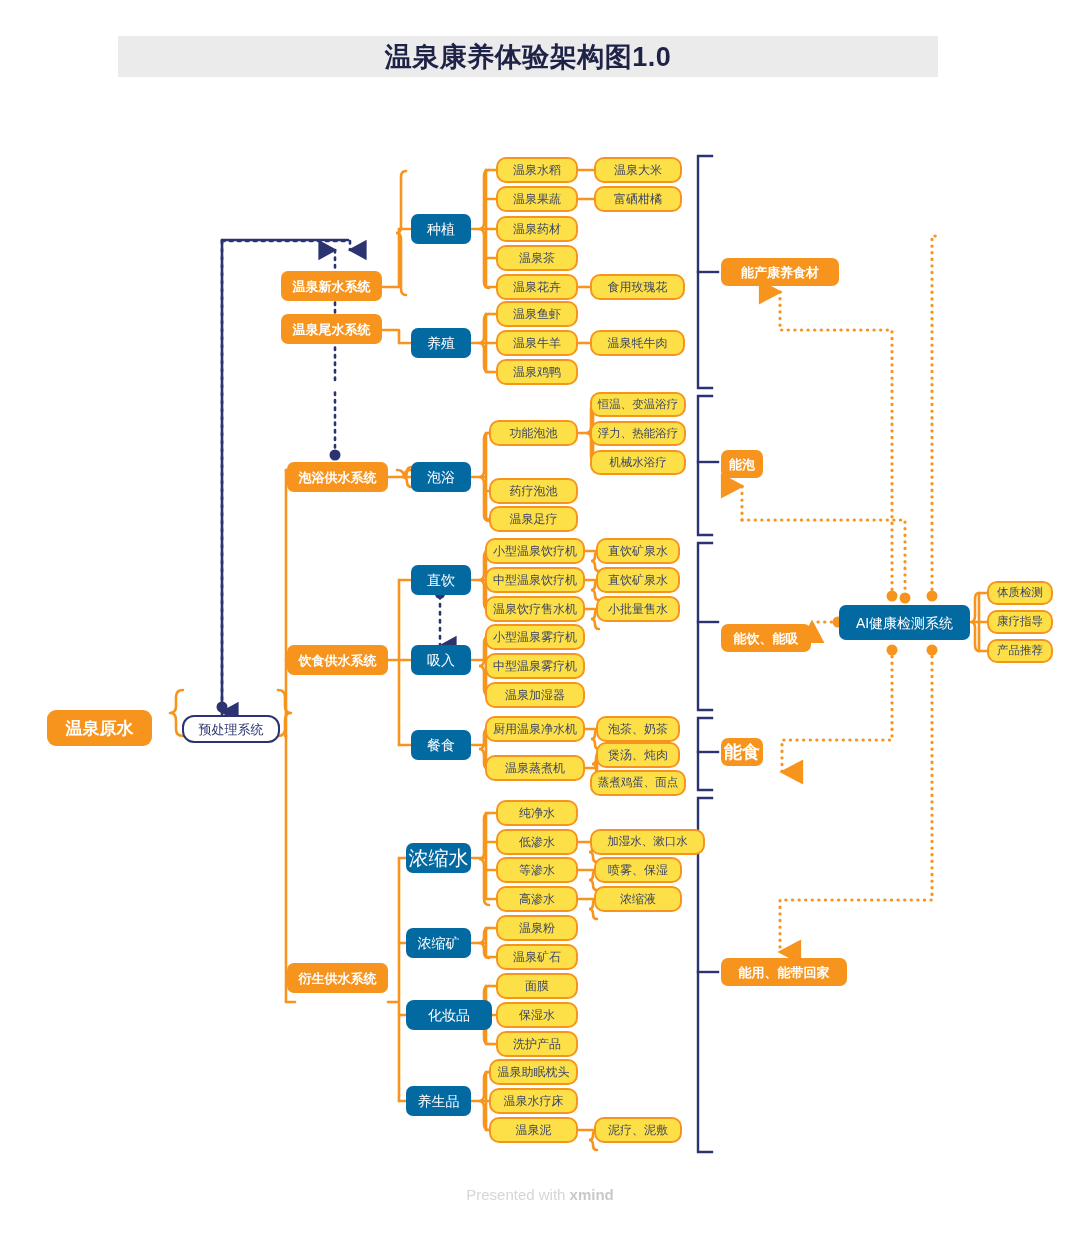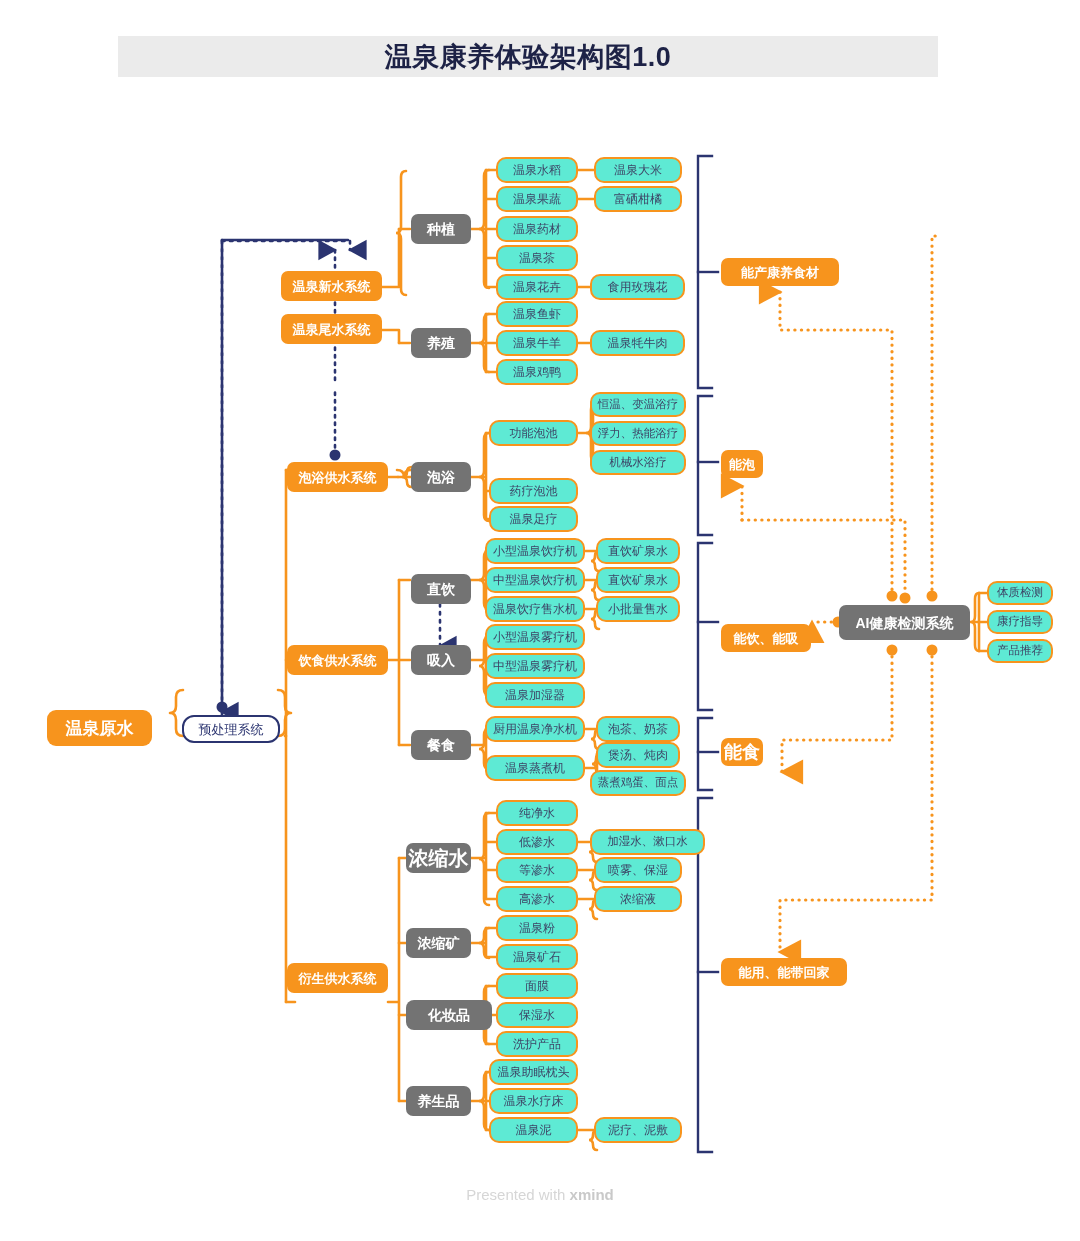--- a/index.html
+++ b/index.html
@@ -53,36 +53,36 @@
     border-radius: 7px;
   }
   .n-orange-root {
     background: #f7941d;
     color: #ffffff;
     font-weight: bold;
     border-radius: 9px;
   }
   
   .n-navy {
-    background: #737373;
+    background: #0369a1;
     color: #ffffff;
-    font-weight: bold;
+    font-weight: normal;
     border-radius: 7px;
   }
   
   .n-navy-out {
     background: #ffffff;
     color: #2b3470;
     border: 2px solid #2b3470;
     border-radius: 12px;
     font-weight: normal;
   }
   
   .n-leaf {
-    background: #5eead4;
+    background: #fde047;
     color: #3d4566;
     border: 2px solid #f7941d;
     border-radius: 10px;
     font-weight: normal;
   }
   
   #footer {
     position: absolute;
     left: 0; top: 1186px;
     width: 1080px;
@@ -339,21 +339,21 @@
 
   <div class="node n-orange" style="left:281px; top:271px; width:101px; height:30px; font-size:13px;">温泉新水系统</div>
   <div class="node n-orange" style="left:281px; top:314px; width:101px; height:30px; font-size:13px;">温泉尾水系统</div>
   <div class="node n-orange" style="left:287px; top:462px; width:101px; height:30px; font-size:13px;">泡浴供水系统</div>
   <div class="node n-orange" style="left:287px; top:645px; width:101px; height:30px; font-size:13px;">饮食供水系统</div>
   <div class="node n-orange" style="left:287px; top:963px; width:101px; height:30px; font-size:13px;">衍生供水系统</div>
 
   <div class="node n-navy" style="left:411px; top:214px; width:60px; height:30px; font-size:14px;">种植</div>
   <div class="node n-navy" style="left:411px; top:328px; width:60px; height:30px; font-size:14px;">养殖</div>
   <div class="node n-navy" style="left:411px; top:462px; width:60px; height:30px; font-size:14px;">泡浴</div>
-  <div class="node n-navy" style="left:411px; top:565px; width:60px; height:30px; font-size:14px;margin-top:9px;">直饮</div>
+  <div class="node n-navy" style="left:411px; top:565px; width:60px; height:30px; font-size:14px;">直饮</div>
   <div class="node n-navy" style="left:411px; top:645px; width:60px; height:30px; font-size:14px;">吸入</div>
   <div class="node n-navy" style="left:411px; top:730px; width:60px; height:30px; font-size:14px;">餐食</div>
   <div class="node n-navy" style="left:406px; top:843px; width:65px; height:30px; font-size:20px;">浓缩水</div>
   <div class="node n-navy" style="left:406px; top:928px; width:65px; height:30px; font-size:14px;">浓缩矿</div>
   <div class="node n-navy" style="left:406px; top:1000px; width:86px; height:30px; font-size:14px;border-radius:8px;">化妆品</div>
   <div class="node n-navy" style="left:406px; top:1086px; width:65px; height:30px; font-size:14px;">养生品</div>
 
   <div class="node n-leaf" style="left:496px; top:157px; width:82px; height:26px; font-size:12px;">温泉水稻</div>
   <div class="node n-leaf" style="left:496px; top:186px; width:82px; height:26px; font-size:12px;">温泉果蔬</div>
   <div class="node n-leaf" style="left:496px; top:216px; width:82px; height:26px; font-size:12px;">温泉药材</div>

